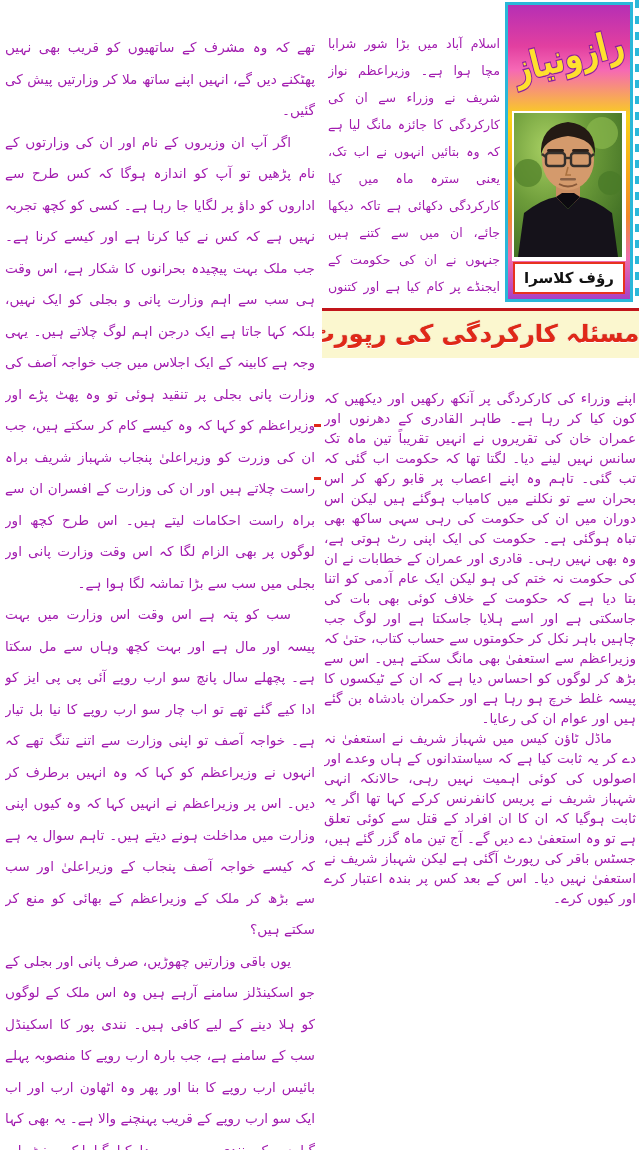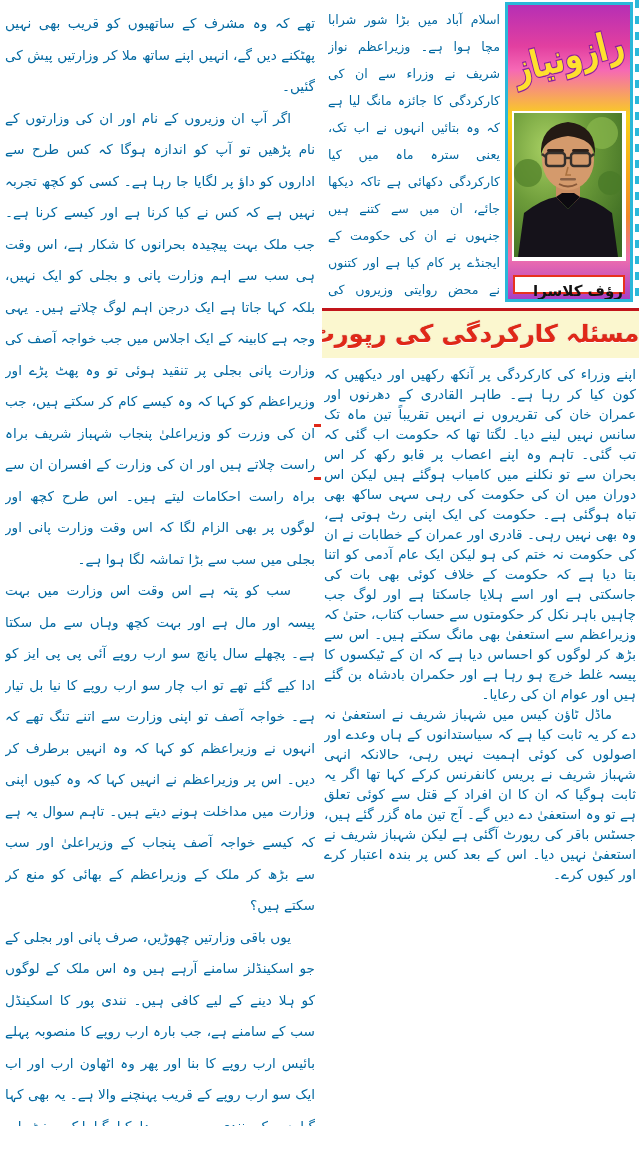--- a/index.html
+++ b/index.html
@@ -1,21 +1,21 @@
 <!DOCTYPE html>
 <html lang="ur"><head>
 <meta charset="utf-8">
 <style>
   html,body{margin:0;padding:0;}
   body{
     width:639px;height:1170px;position:relative;overflow:hidden;
     background:#ffffff;
     font-family:"DejaVu Sans", sans-serif;
   }
-  .urdu{direction:rtl;color:#0369a1;text-align:justify;}
+  .urdu{direction:rtl;color:#a21caf;text-align:justify;margin-top:24px;}
   p{margin:0;padding:0;}
   p.indent{text-indent:24px;}
 
   
   #left-col{
     position:absolute;left:5px;top:8px;width:310px;height:1118px;
     font-size:13.6px;line-height:31.5px;overflow:hidden;
   }
   
   #intro-col{
@@ -29,23 +29,23 @@
     border:3px solid #2ab7d9;box-sizing:border-box;
     background:linear-gradient(180deg,#b62fb4 0%,#e23fa0 14%,#f668b5 22%,#f9d21b 38%,#f7a81b 58%,#f1892c 72%,#ef6fae 86%,#a93fc4 100%);
     overflow:hidden;
   }
   #logo-area{position:absolute;top:0;left:0;width:100%;height:104px;}
   #photo-frame{
     position:absolute;top:106px;left:4px;width:114px;height:150px;
     background:#ffffff;padding:2px;box-sizing:border-box;
   }
   #caption{
-    position:absolute;bottom:5px;left:5px;right:5px;height:19px;
+    position:absolute;bottom:5px;left:5px;right:5px;height:32px;
     background:#ffffff;border:2px solid #e8321e;box-sizing:border-box;
-    font-size:15px;font-weight:bold;line-height:28px;
+    text-align:center;font-size:15px;font-weight:bold;line-height:28px;
     color:#111;direction:rtl;
   }
   
   #edge-dashes{
     position:absolute;right:0;top:0;width:4px;height:302px;
     background:repeating-linear-gradient(180deg,#2ab7d9 0 8px,#ffffff 8px 16px);
   }
 
   
   #headline-strip{

